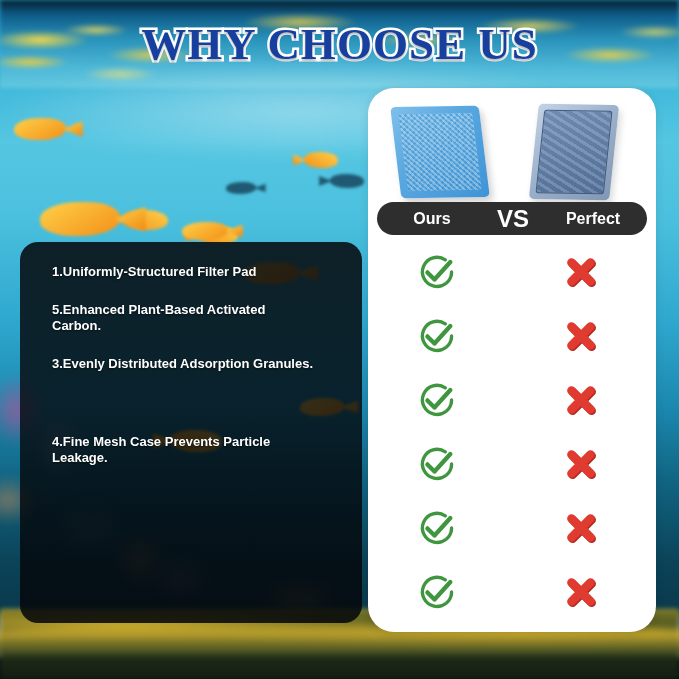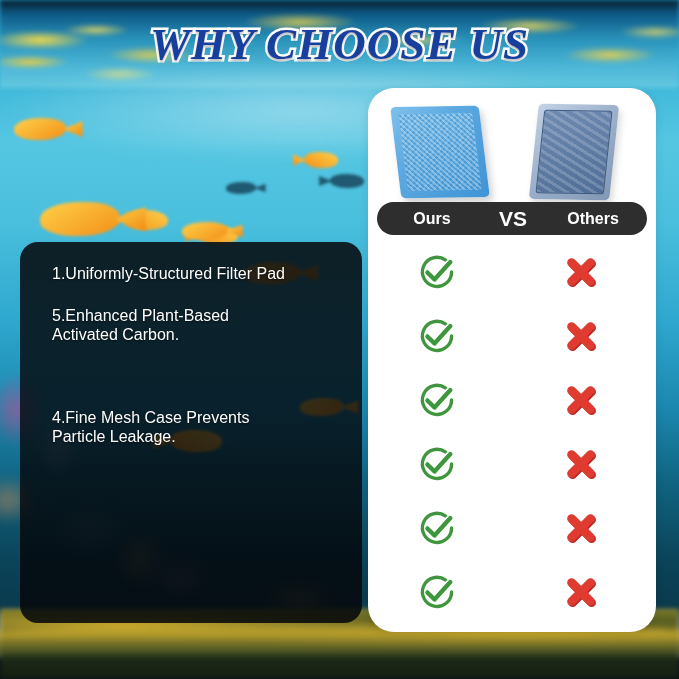--- a/index.html
+++ b/index.html
@@ -105,41 +105,41 @@
   .fish-dark .body{ background:rgba(14,48,70,.72); }
   .fish-dark .tail{ background:rgba(14,48,70,.72); }
 
   
   #title-banner{
     position:absolute; left:0; top:0; width:679px; height:88px;
     display:flex; align-items:center; justify-content:center;
   }
   #page-title{
     font-family:"Liberation Serif", serif;
-    font-style:italic; font-weight:bold;
+    font-weight:bold;
     font-size:45px; letter-spacing:1px;
     color:#173f9e;
     -webkit-text-stroke:5px #ffffff;
     paint-order:stroke fill;
     text-shadow:0 2px 2px rgba(0,0,0,.28);
     white-space:nowrap;
   }
 
   
   #features-panel{
     position:absolute; left:20px; top:242px; width:342px; height:381px;
     background:linear-gradient(180deg, rgba(6,10,14,.88) 0%, rgba(4,8,12,.80) 45%, rgba(3,6,10,.86) 100%);
     border-radius:18px;
     padding:22px 16px 12px 32px;
     display:flex; flex-direction:column; justify-content:flex-start;
   }
   .feature-item{
     color:#ffffff;
-    font-size:16px;
-    font-weight:400;
+    font-size:13px;
+    font-weight:700;
     line-height:1.22;
     margin-bottom:22px;
     text-shadow:0 1px 2px rgba(0,0,0,.6);
   }
   .feature-item:last-child{ margin-bottom:0; }
 
   
   #comparison-card{
     position:absolute; left:368px; top:88px; width:288px; height:544px;
     background:#ffffff; border-radius:26px;
@@ -188,21 +188,21 @@
   }
 
   #vs-header{
     position:absolute; left:9px; top:114px; width:270px; height:33px;
     background:#2e2e2e; border-radius:17px;
     display:flex; align-items:center;
     color:#ffffff; font-weight:bold;
   }
   #vs-header .col{ text-align:center; font-size:16px; }
   #vs-header .col-ours{ width:110px; }
-  #vs-header .col-vs{ width:52px; font-size:21px; }
+  #vs-header .col-vs{ width:52px; font-size:24px; }
   #vs-header .col-others{ width:108px; }
 
   #comparison-rows{
     position:absolute; left:0; top:152px; width:288px;
   }
   .cmp-row{
     height:64px; display:flex; align-items:center;
   }
   .cell-ours{ width:138px; display:flex; justify-content:center; }
   .cell-others{ width:150px; display:flex; justify-content:center; }
@@ -274,40 +274,41 @@
   <div class="bg-seabed-wave"></div>
 </div>
 
 <div id="title-banner">
   <div id="page-title">WHY CHOOSE US</div>
 </div>
 
 <div id="features-panel">
   <div class="feature-item">1.Uniformly-Structured Filter Pad</div>
   <div class="feature-item" style="width:215px;">5.Enhanced Plant-Based Activated Carbon.</div>
+  <div class="feature-item" style="width:272px;">3.Evenly Distributed Adsorption Granules.</div>
   <div class="feature-item" style="width:232px;margin-top:41px;">4.Fine Mesh Case Prevents Particle Leakage.</div>
 </div>
 
 <div id="comparison-card">
 
   <div id="product-images">
     <div class="pad pad-ours">
       <div class="frame"></div>
         <div class="mesh"></div>
     </div>
     <div class="pad pad-others">
       <div class="frame"></div>
         <div class="mesh"></div>
     </div>
   </div>
 
   <div id="vs-header">
     <div class="col col-ours">Ours</div>
     <div class="col col-vs">VS</div>
-    <div class="col col-others">Others</div>
+    <div class="col col-others">Perfect</div>
   </div>
 
   <div id="comparison-rows">
 
     <div class="cmp-row">
       <div class="cell-ours">
         <svg class="check-icon" viewBox="0 0 48 48">
           <path d="M40 12 L21 33 L12.5 24.5" fill="none" stroke="#3f963f" stroke-width="5.2" stroke-linecap="round" stroke-linejoin="round"></path>
           <path d="M34 9.5 A17.5 17.5 0 1 0 41.5 24" fill="none" stroke="#3f963f" stroke-width="4" stroke-linecap="round"></path>
         </svg>

